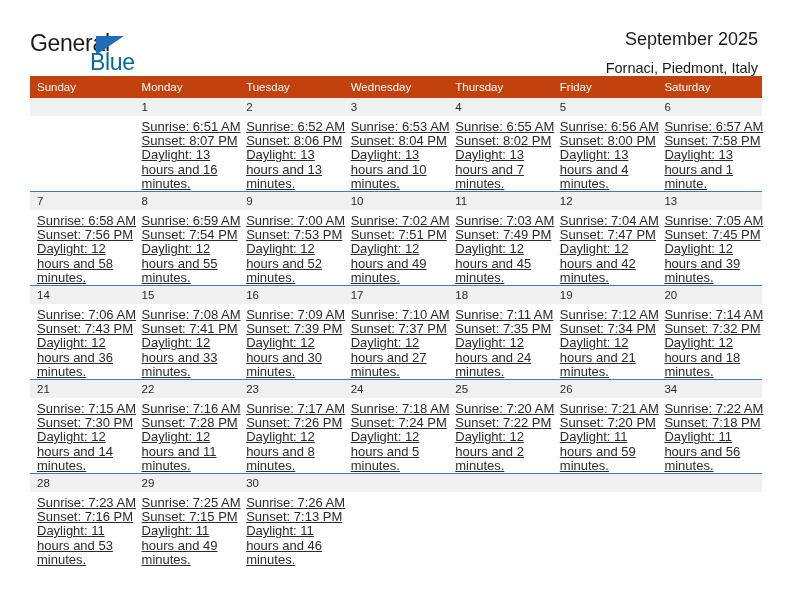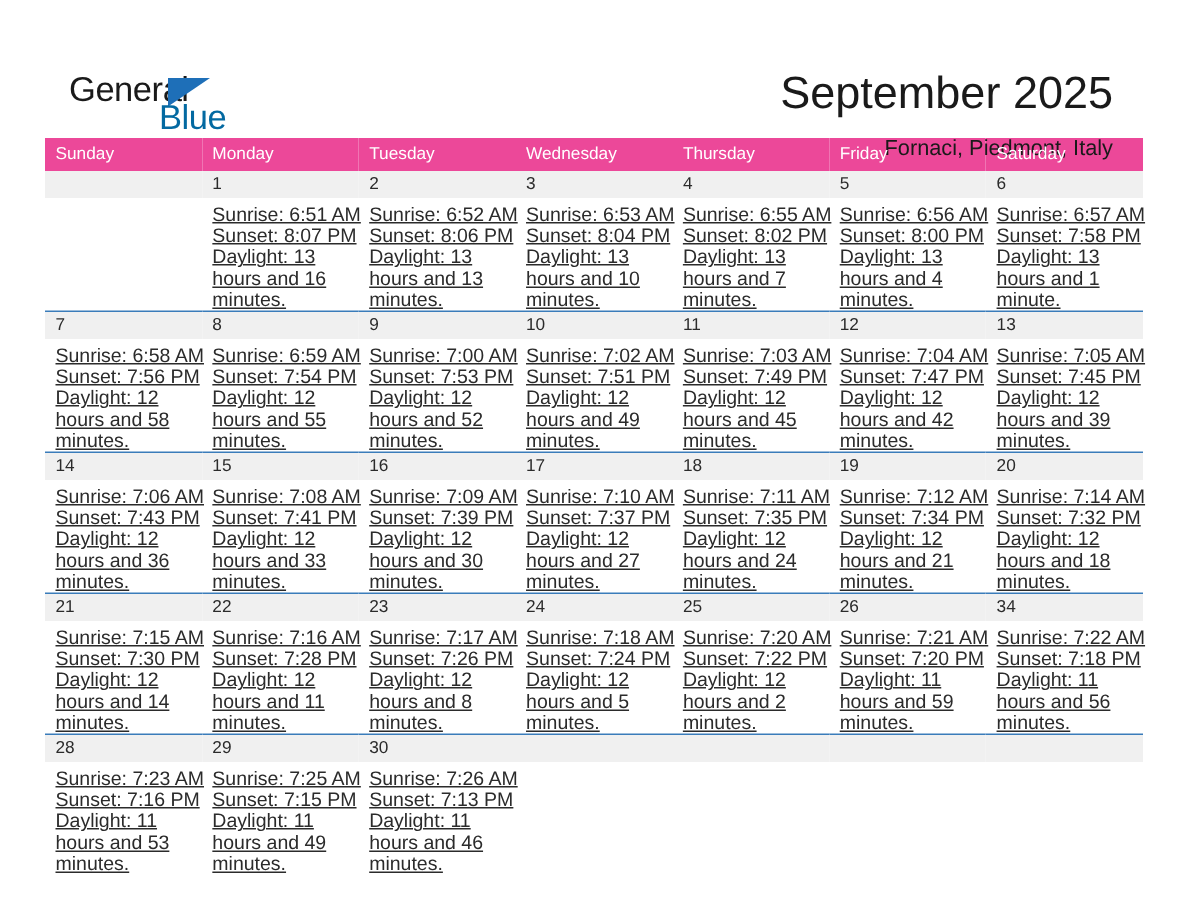--- a/index.html
+++ b/index.html
@@ -9,21 +9,21 @@
     height: 612px;
     background: #ffffff;
     font-family: "Liberation Sans", sans-serif;
     -webkit-font-smoothing: antialiased;
   }
 
   .page {
     position: relative;
     width: 792px;
     height: 612px;
-    padding: 16px;
+    padding: 0;
   }
 
   
   .header {
     display: flex;
     align-items: flex-start;
     justify-content: space-between;
     padding: 28px 34px 0 30px;
     height: 76px;
   }
@@ -59,21 +59,21 @@
     font-size: 23px;
     color: #0369a1;
     letter-spacing: -0.3px;
   }
 
   .titles {
     text-align: right;
     padding-top: 0px;
   }
   .cal-title {
-    font-size: 30px;
+    font-size: 18px;
     color: #1a1a1a;
     font-weight: normal;
     letter-spacing: 0px;
     line-height: 1.25;
   }
   .cal-subtitle {
     font-size: 14.5px;
     color: #1a1a1a;
     margin-top: 9px;
     line-height: 1.2;
@@ -81,21 +81,21 @@
 
   
   .calendar {
     margin: 0 auto;
     width: 732px;
     border-collapse: collapse;
     table-layout: fixed;
   }
 
   .calendar thead th {
-    background: #ec4899;
+    background: #c2410c;
     color: #ffffff;
     font-size: 11.5px;
     font-weight: normal;
     text-align: left;
     padding: 5px 0 5px 7px;
     height: 22px;
     vertical-align: middle;
   }
 
   .week-row > td {

